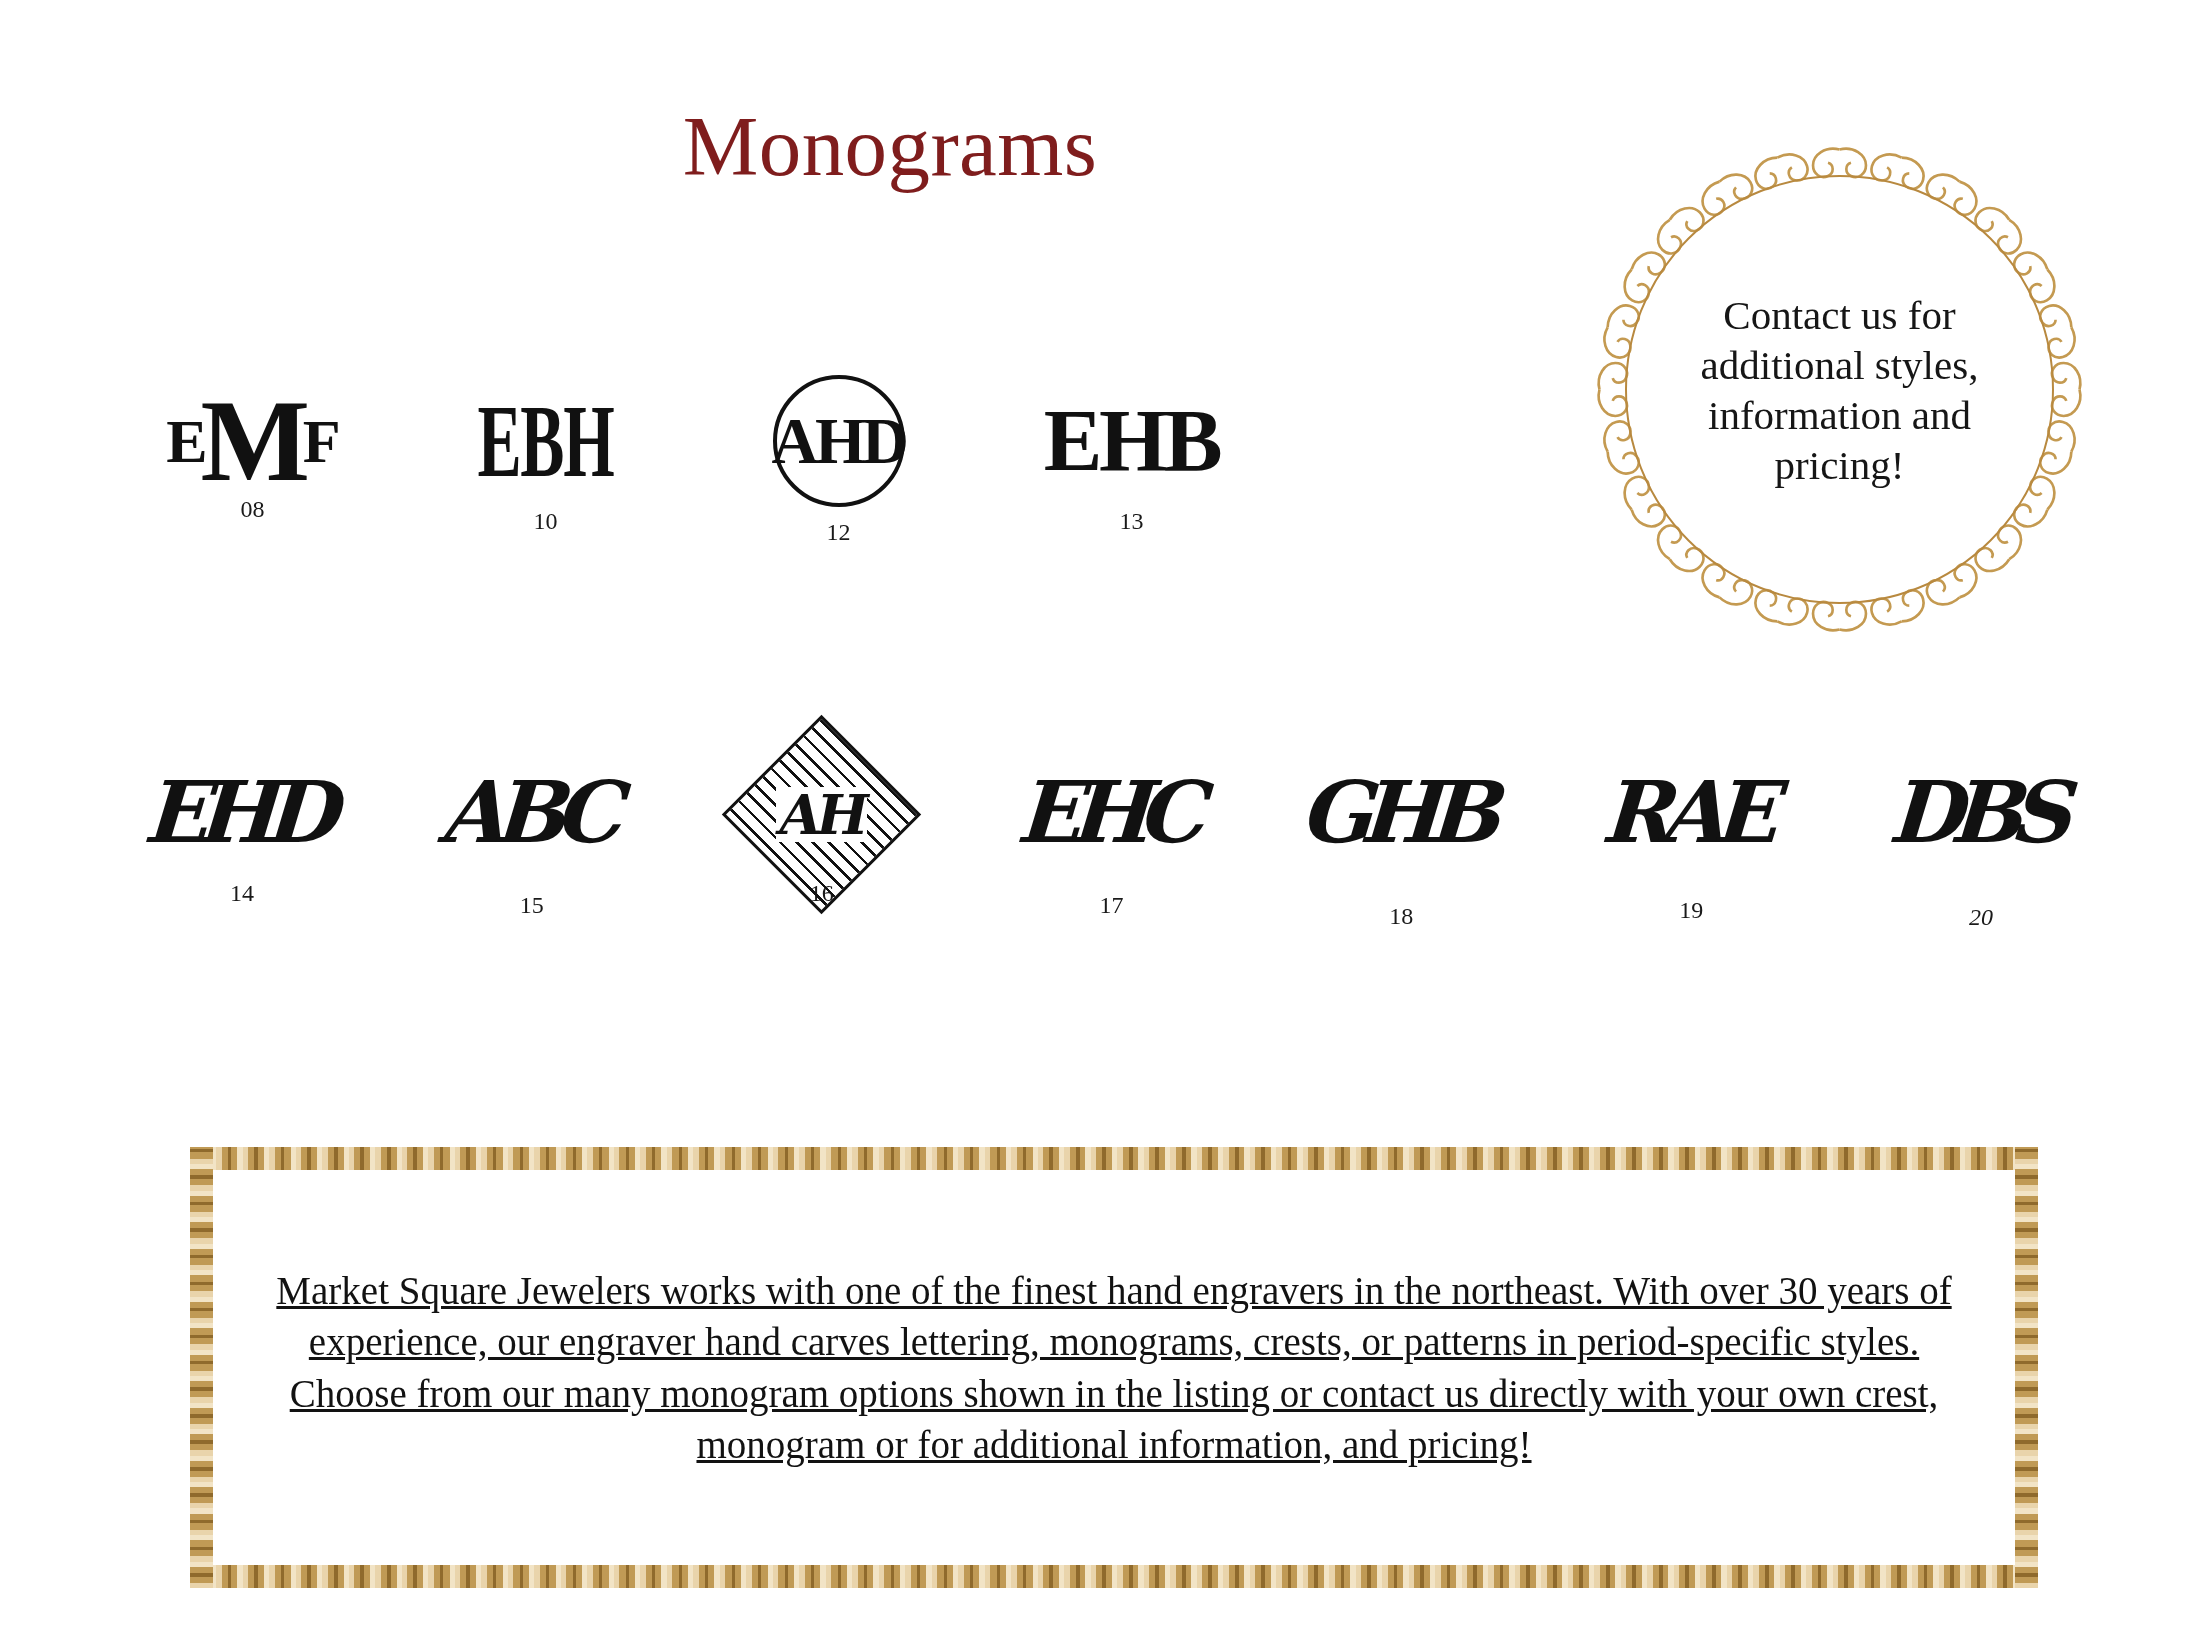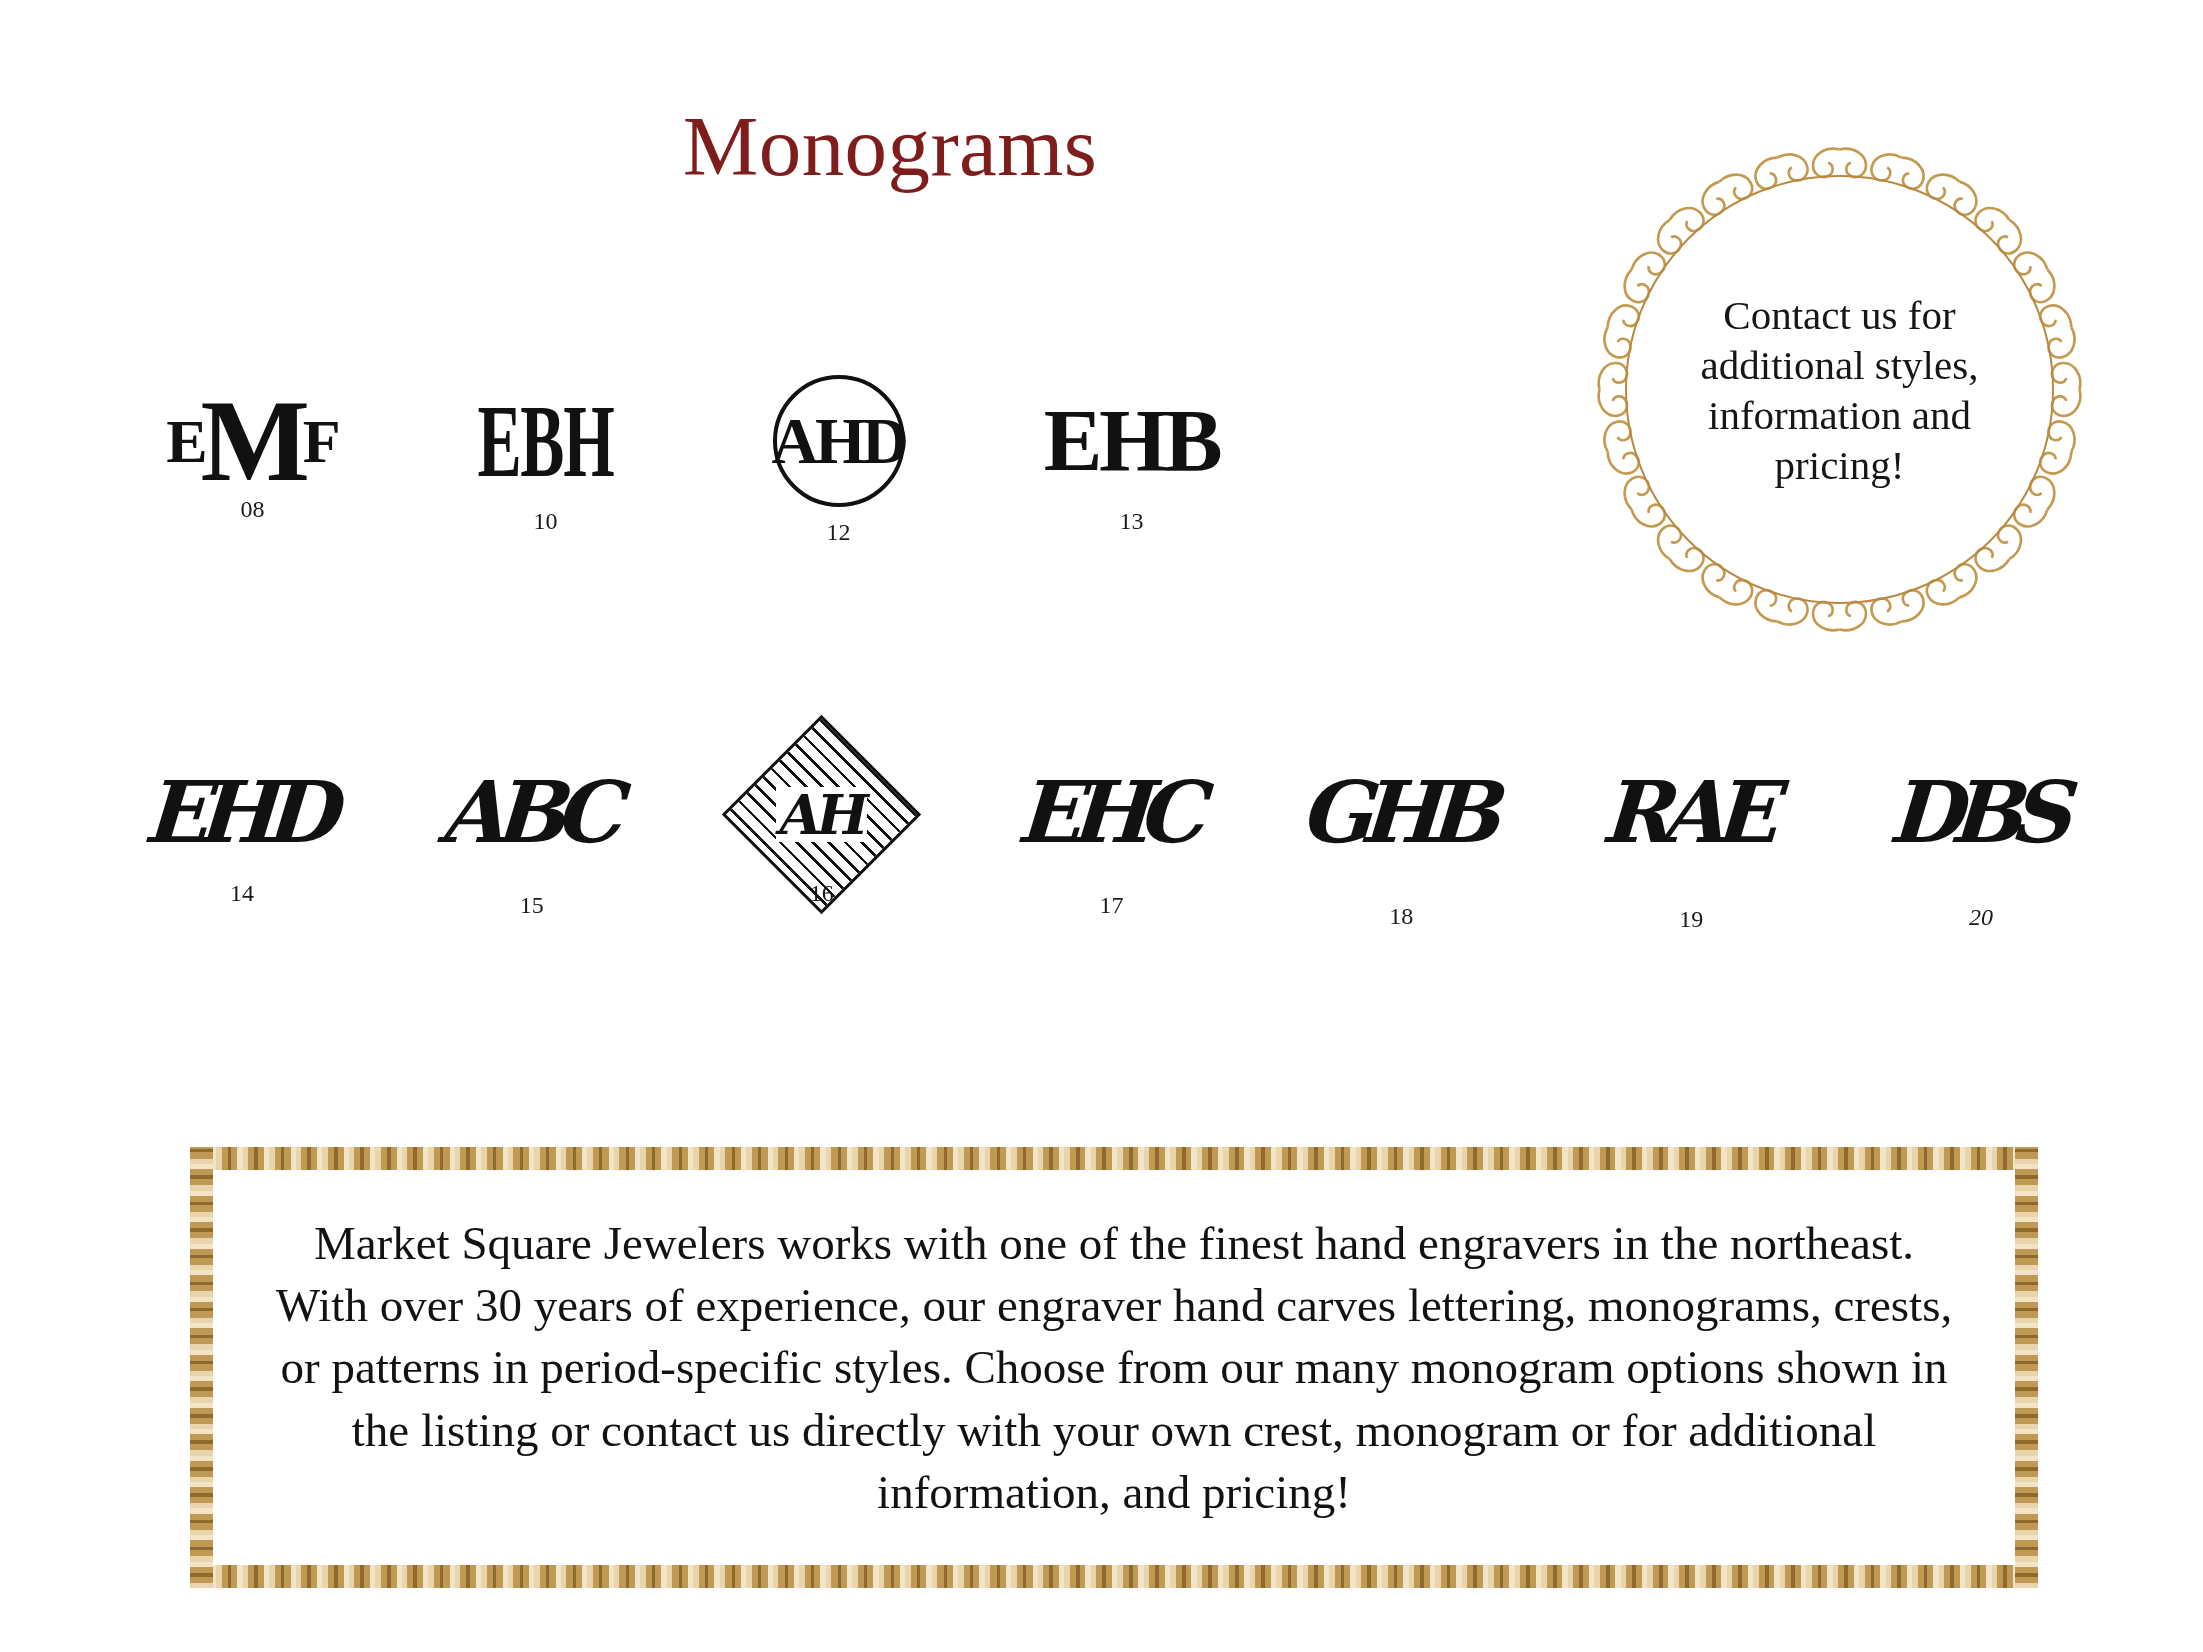--- a/index.html
+++ b/index.html
@@ -123,21 +123,21 @@
     font-weight: 700;
     letter-spacing: -5.3px;
     background: #fff;
     padding: 0 3.5px;
   }
 
   
   .n-off-1 { margin-top: -7px; }
   .n-off-2 { margin-top: 5.3px; }
   .n-off-3 { margin-top: 16px; }
-  .n-off-4 { margin-top: 19px; }
+  .n-off-4 { margin-top: 10px; }
 
   
   .contact-badge {
     position: absolute;
     top: 138px;
     left: 1588px;
     width: 503px;
     height: 503px;
   }
   .badge-ring-outer {
@@ -198,24 +198,25 @@
     top: 23px; left: 23px; right: 23px; bottom: 23px;
     background: #ffffff;
     display: flex;
     align-items: center;
     justify-content: center;
   }
   .info-text {
     width: 1712px;
     text-align: center;
     font-family: "Liberation Serif", serif;
-    font-size: 47px;
+    font-size: 39px;
     line-height: 1.32;
     color: #121212;
     padding: 0 17.6px;
+    text-decoration: underline;
   }
 </style>
 </head>
 <body>
 
 <div class="page-title">
   <span>Monograms</span>
 </div>
 
 <div class="mono-row row1">

